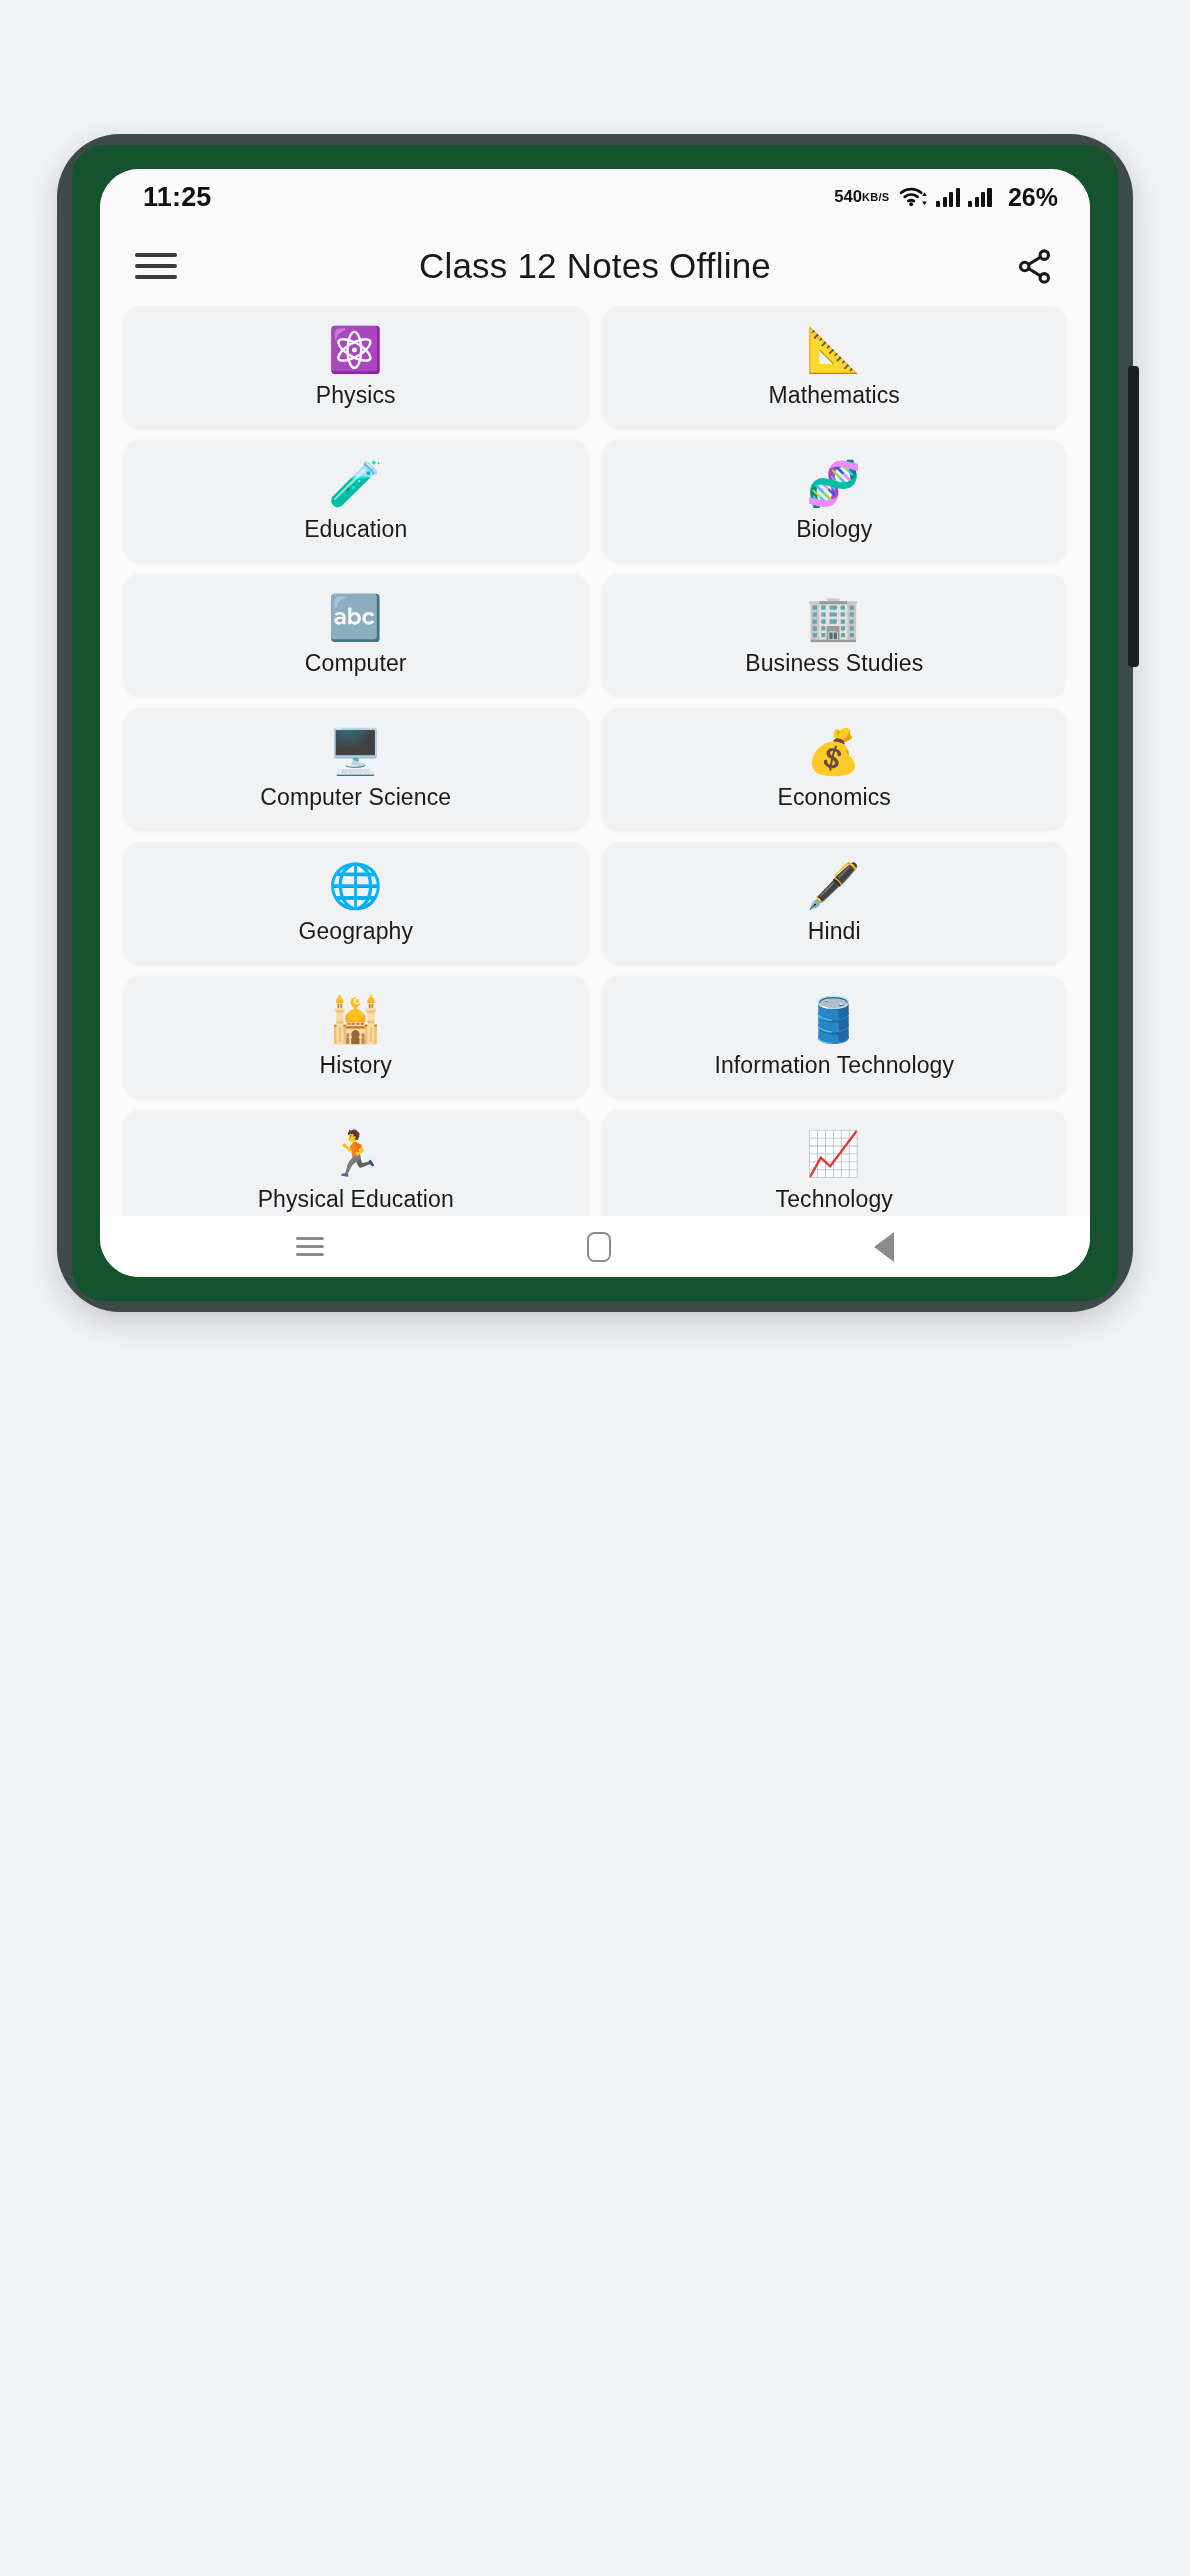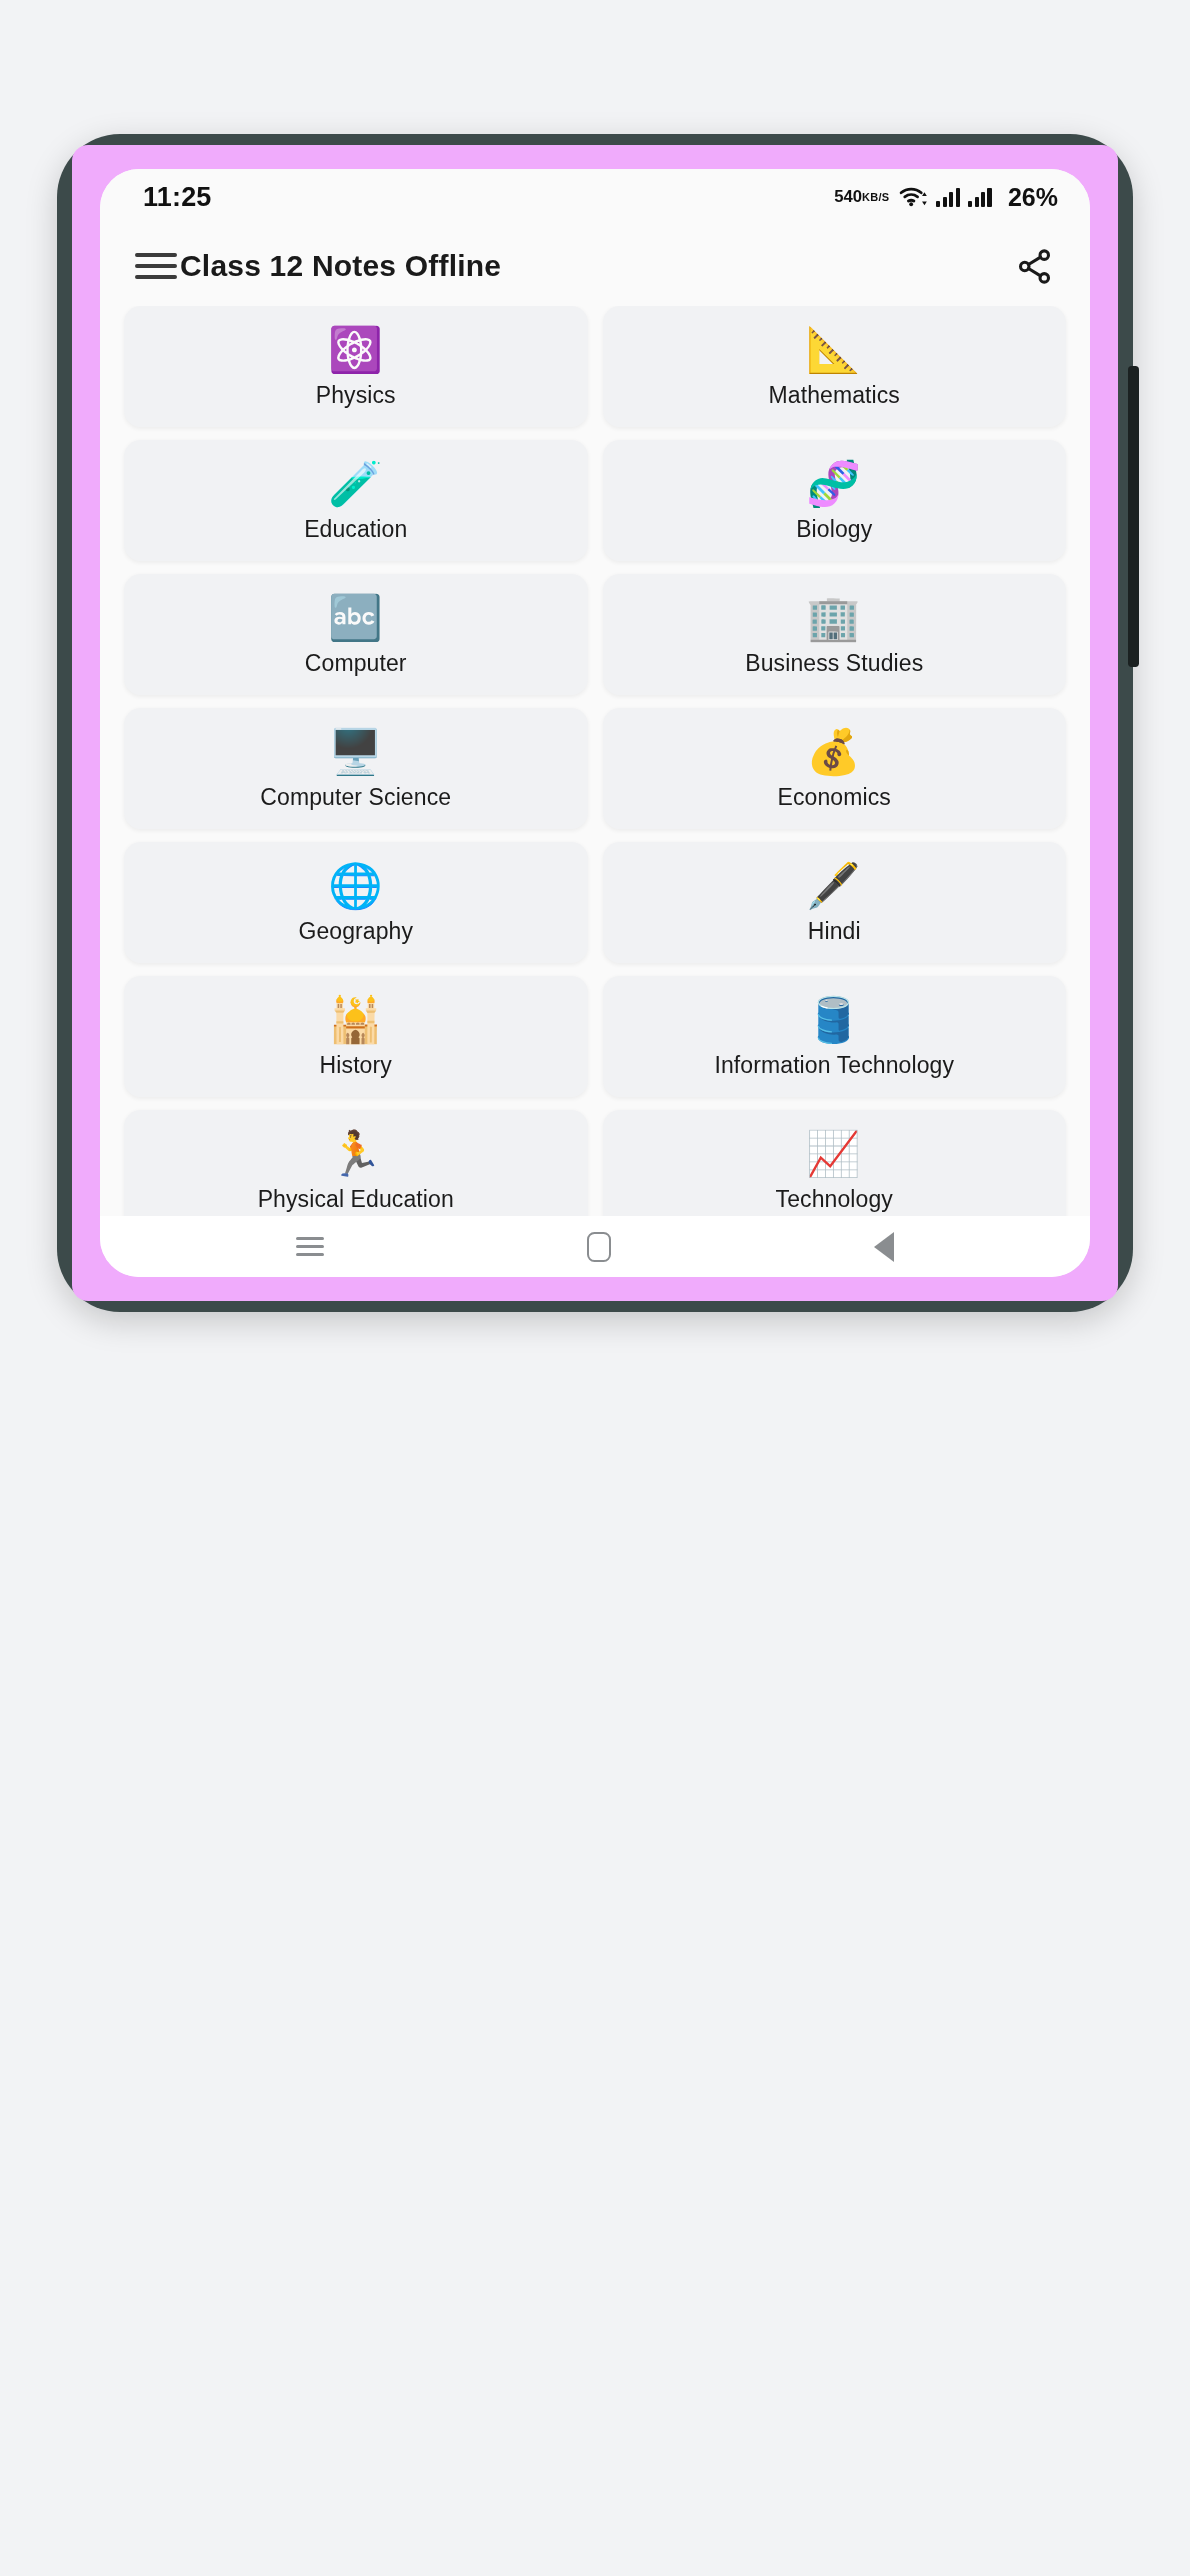--- a/index.html
+++ b/index.html
@@ -15,22 +15,22 @@
     position:absolute;
     left:57px; top:134px;
     width:1076px; height:1178px;
     background:#3c4a4a;
     border-radius:63px;
     box-shadow:0 9.3px 32px rgba(0,0,0,.18);
   }
   #phone-bezel{
     position:absolute;
     left:15px; top:11px; right:15px; bottom:11px;
-    background:#f0abfc;
-    border-radius:16px;
+    background:#14532d;
+    border-radius:32px;
   }
   .side-btn{
     position:absolute;
     right:-5.6px;
     width:11px;
     background:#1b2121;
     border-radius:3.7px;
   }
   #side-btn-volume{ top:232px; height:204px; }
   #side-btn-power { top:422px; height:111px; }
@@ -73,22 +73,22 @@
     display:flex; align-items:center;
     padding:0 32px;
   }
   #menu-button{
     width:48px; height:48px;
     display:flex; flex-direction:column; justify-content:center; gap:7.4px;
     padding:0 2.8px;
   }
   #menu-button span{ display:block; height:3.7px; background:#3b3b3b; border-radius:1.9px; }
   #app-title{
-    flex:1; text-align:left;
-    font-size:30px; color:#1a1a1a; font-weight:700;
+    flex:1; text-align:center;
+    font-size:35px; color:#1a1a1a; font-weight:400;
     letter-spacing:0.2px;
   }
   #share-button{ width:48px; height:48px; display:flex; align-items:center; justify-content:center; }
 
   
   #subject-grid{
     flex:1 1 auto;
     background:#fafafa;
     padding:0 24px;
     display:grid;

